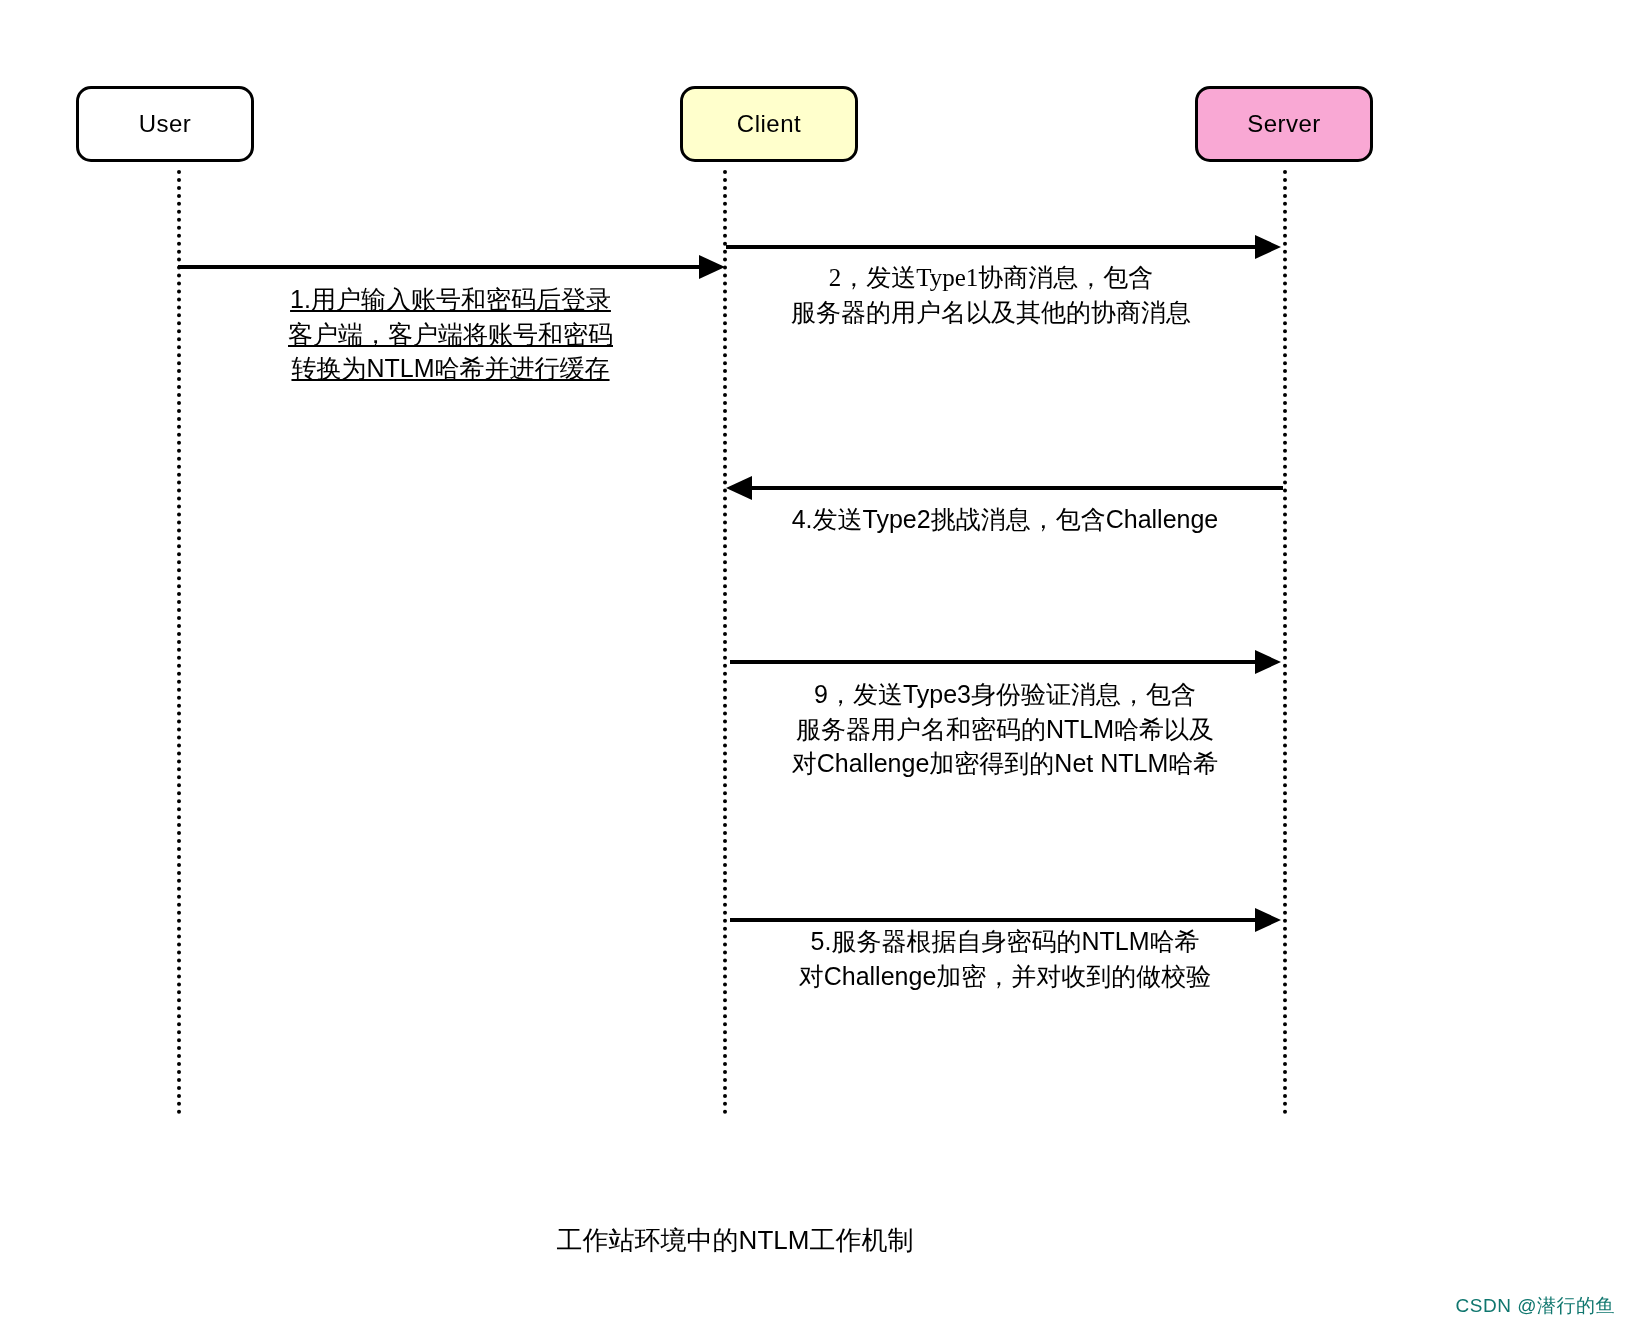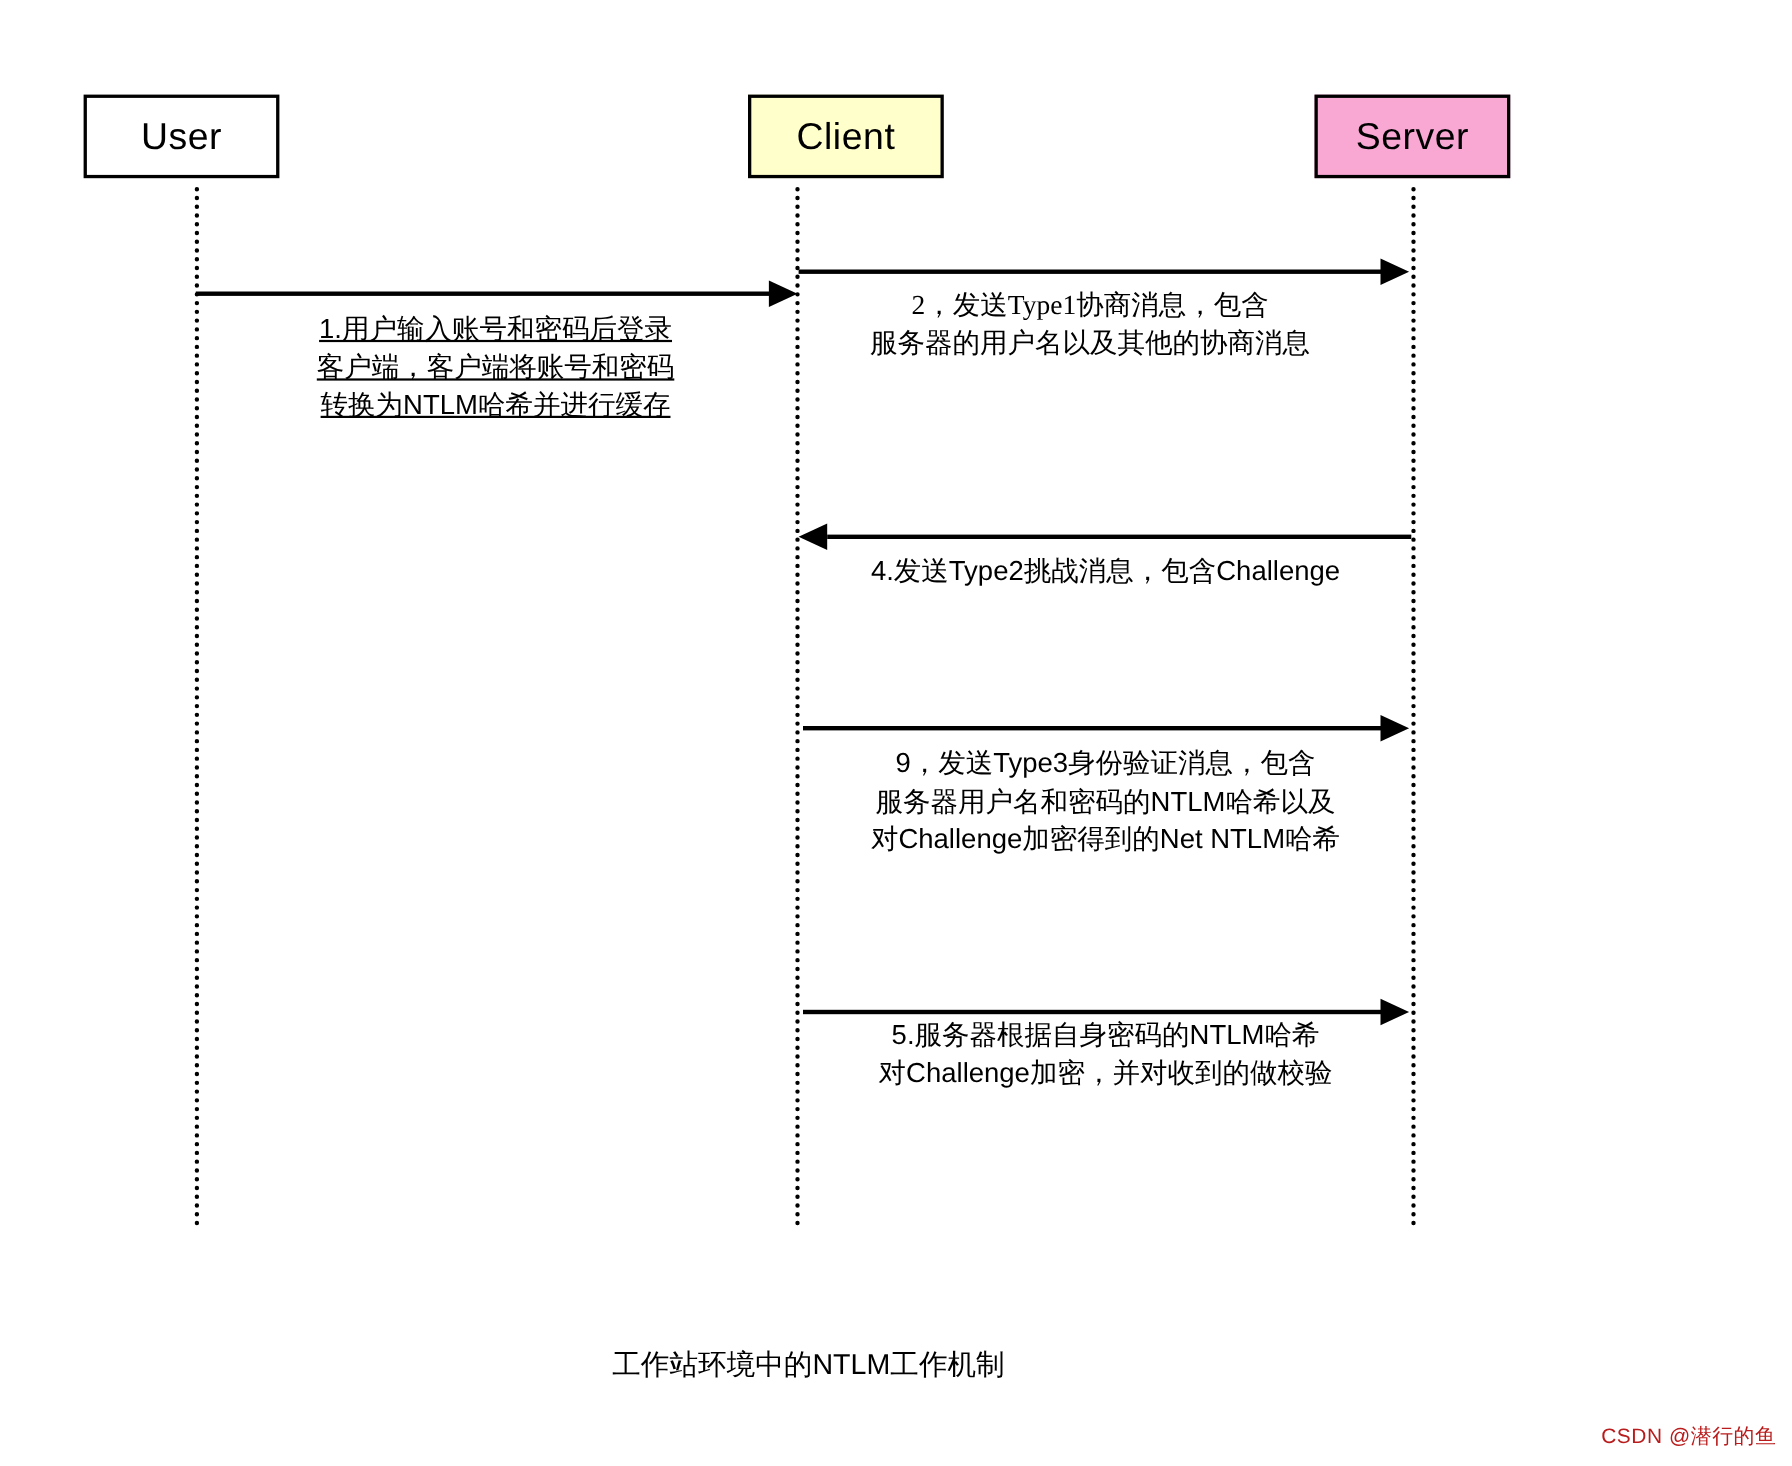--- a/index.html
+++ b/index.html
@@ -17,25 +17,25 @@
     height: 1333px;
     background: #ffffff;
     overflow: hidden;
   }
 
   
   .participant {
     position: absolute;
     box-sizing: border-box;
     border: 3px solid #000000;
-    border-radius: 0;
+    border-radius: 15px;
     display: flex;
     align-items: center;
     justify-content: center;
-    font-size: 34px;
+    font-size: 24px;
     line-height: 1;
     letter-spacing: 0.5px;
     color: #000000;
     background: #ffffff;
   }
   #p-user   { left: 76px;   top: 86px;  width: 178px; height: 76px; background: #ffffff; }
   #p-client { left: 636px;  top: 86px;  width: 178px; height: 76px; background: #ffffcc; margin-left: 44px; }
   #p-server { left: 1195px; top: 86px;  width: 178px; height: 76px; background: #f9a8d4; }
 
   
@@ -91,21 +91,21 @@
     color: #000000;
     margin-top: 25px;
   }
 
   
   #watermark {
     position: absolute;
     right: 14px;
     bottom: 14px;
     font-size: 19px;
-    color: #b91c1c;
+    color: #0f766e;
     letter-spacing: 0.5px;
   }
 </style>
 </head>
 <body>
 
 <div id="canvas">
 
   <div class="participant" id="p-user">
     <span>User</span>

